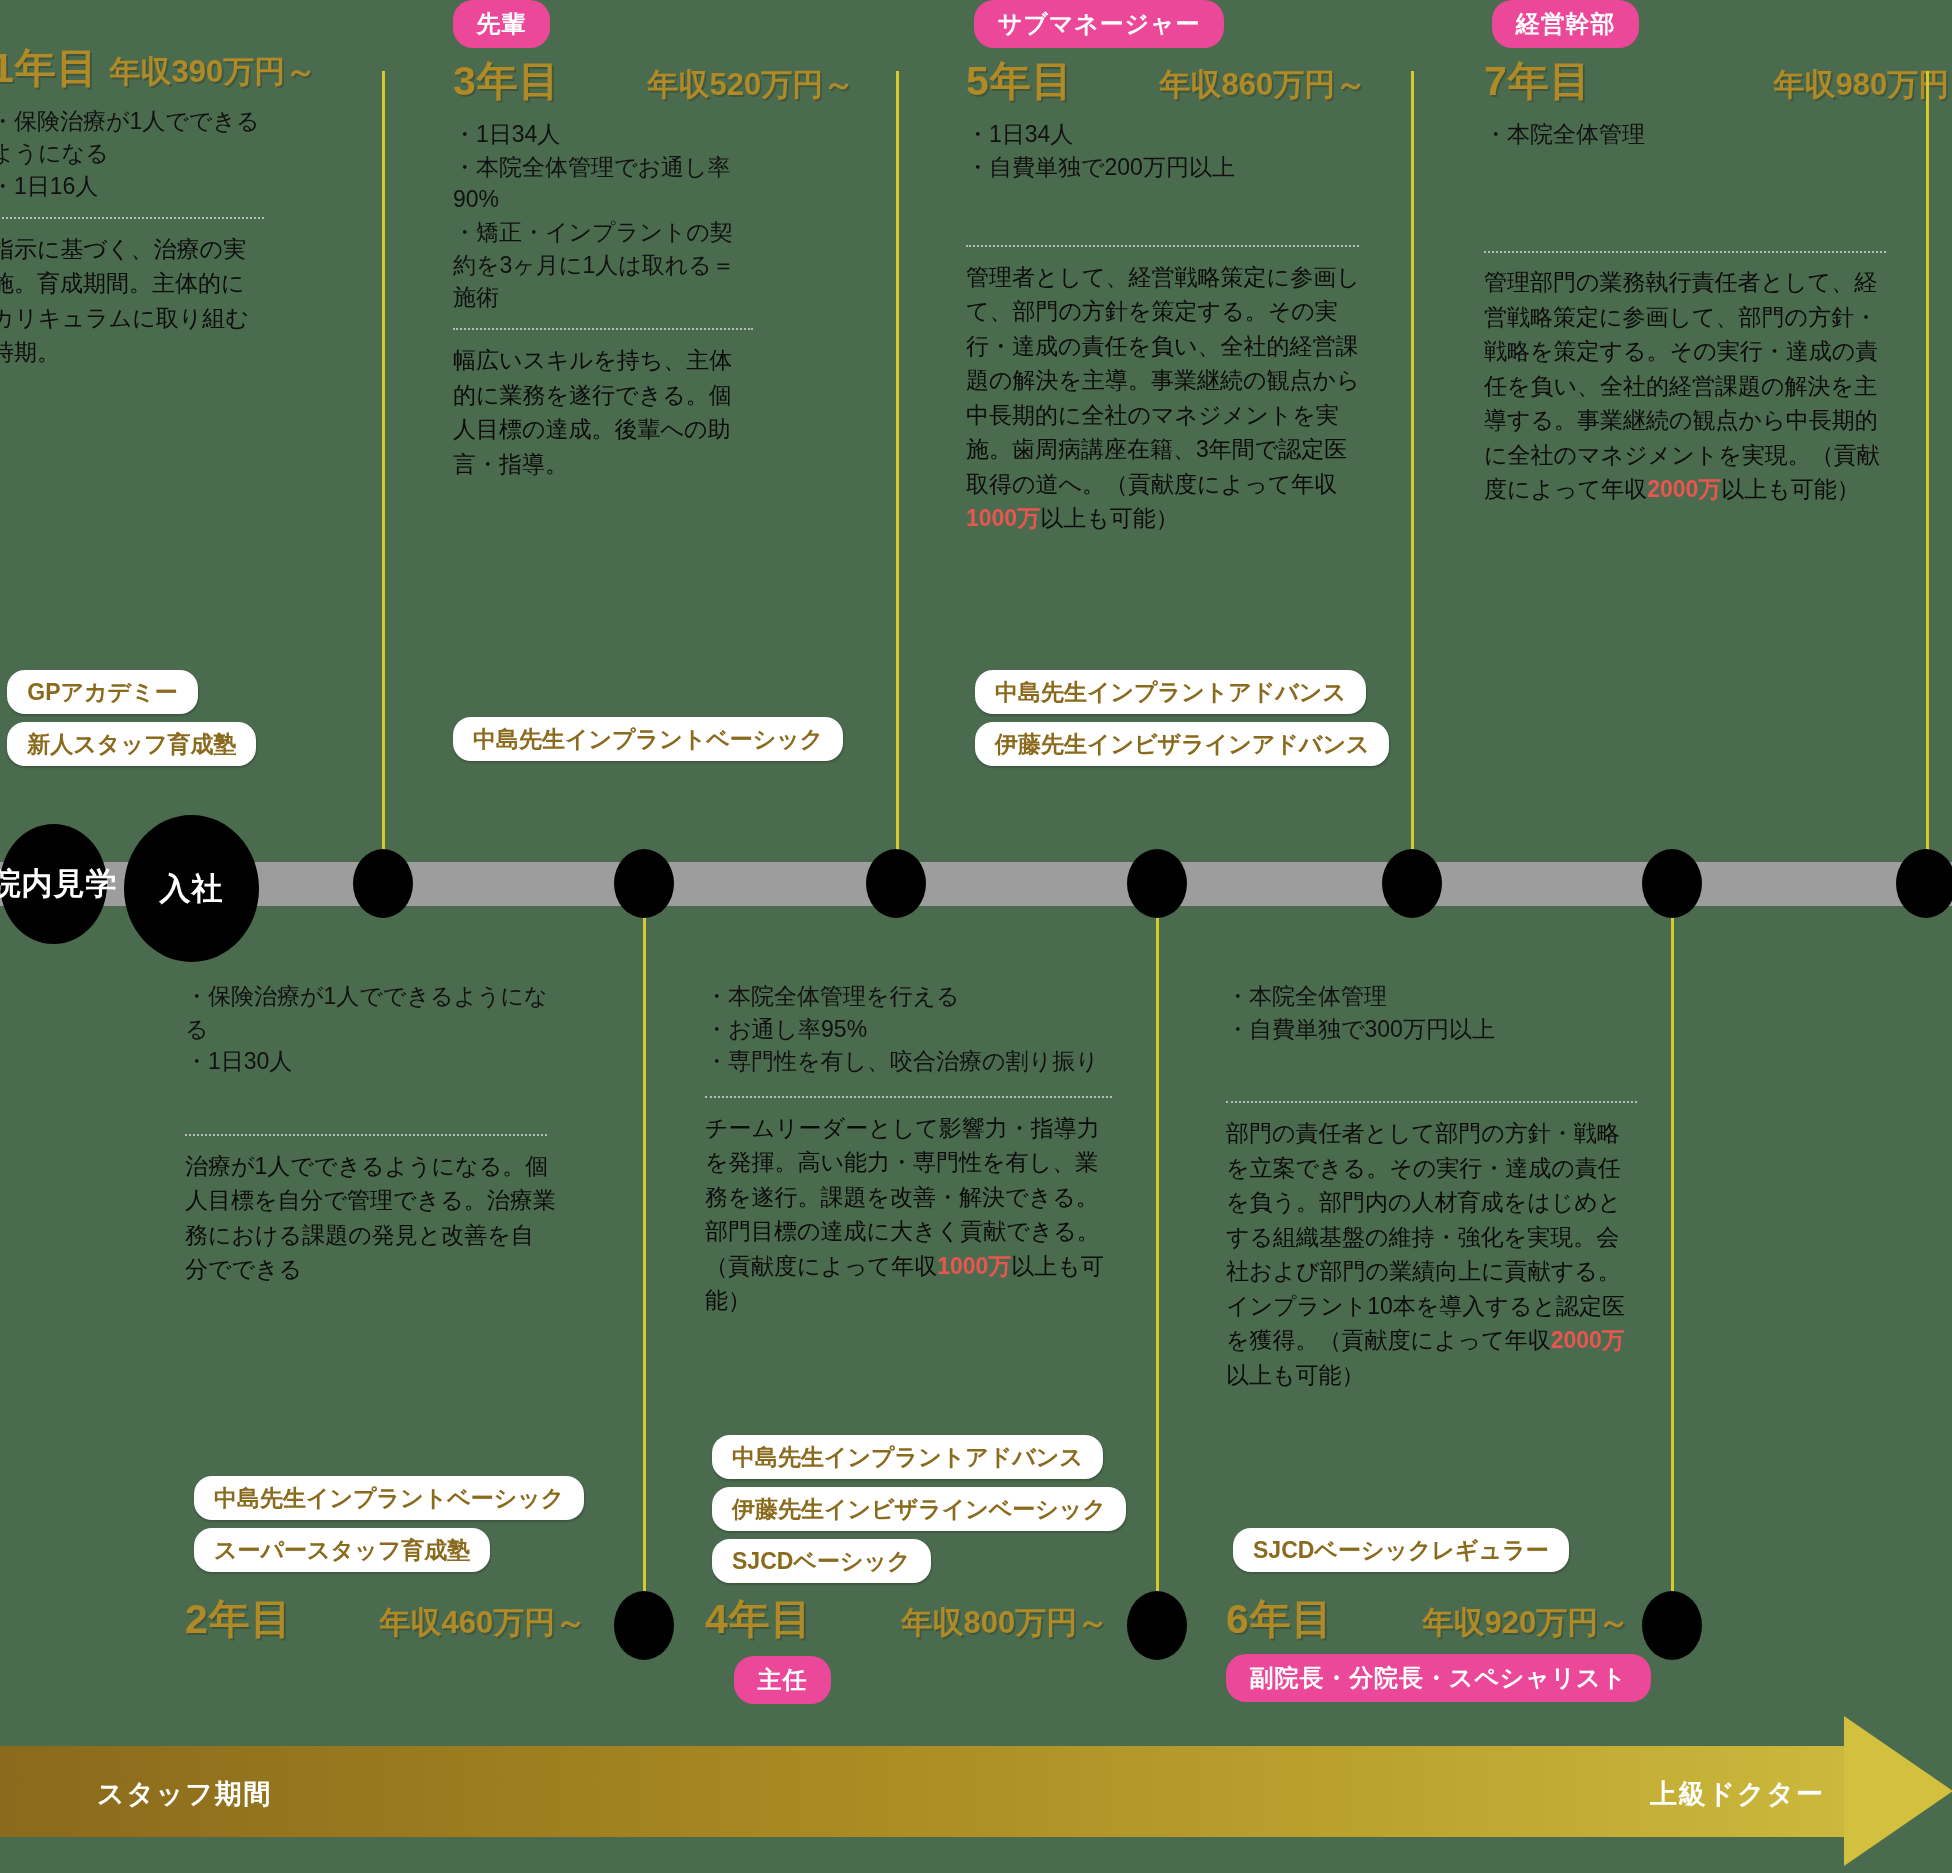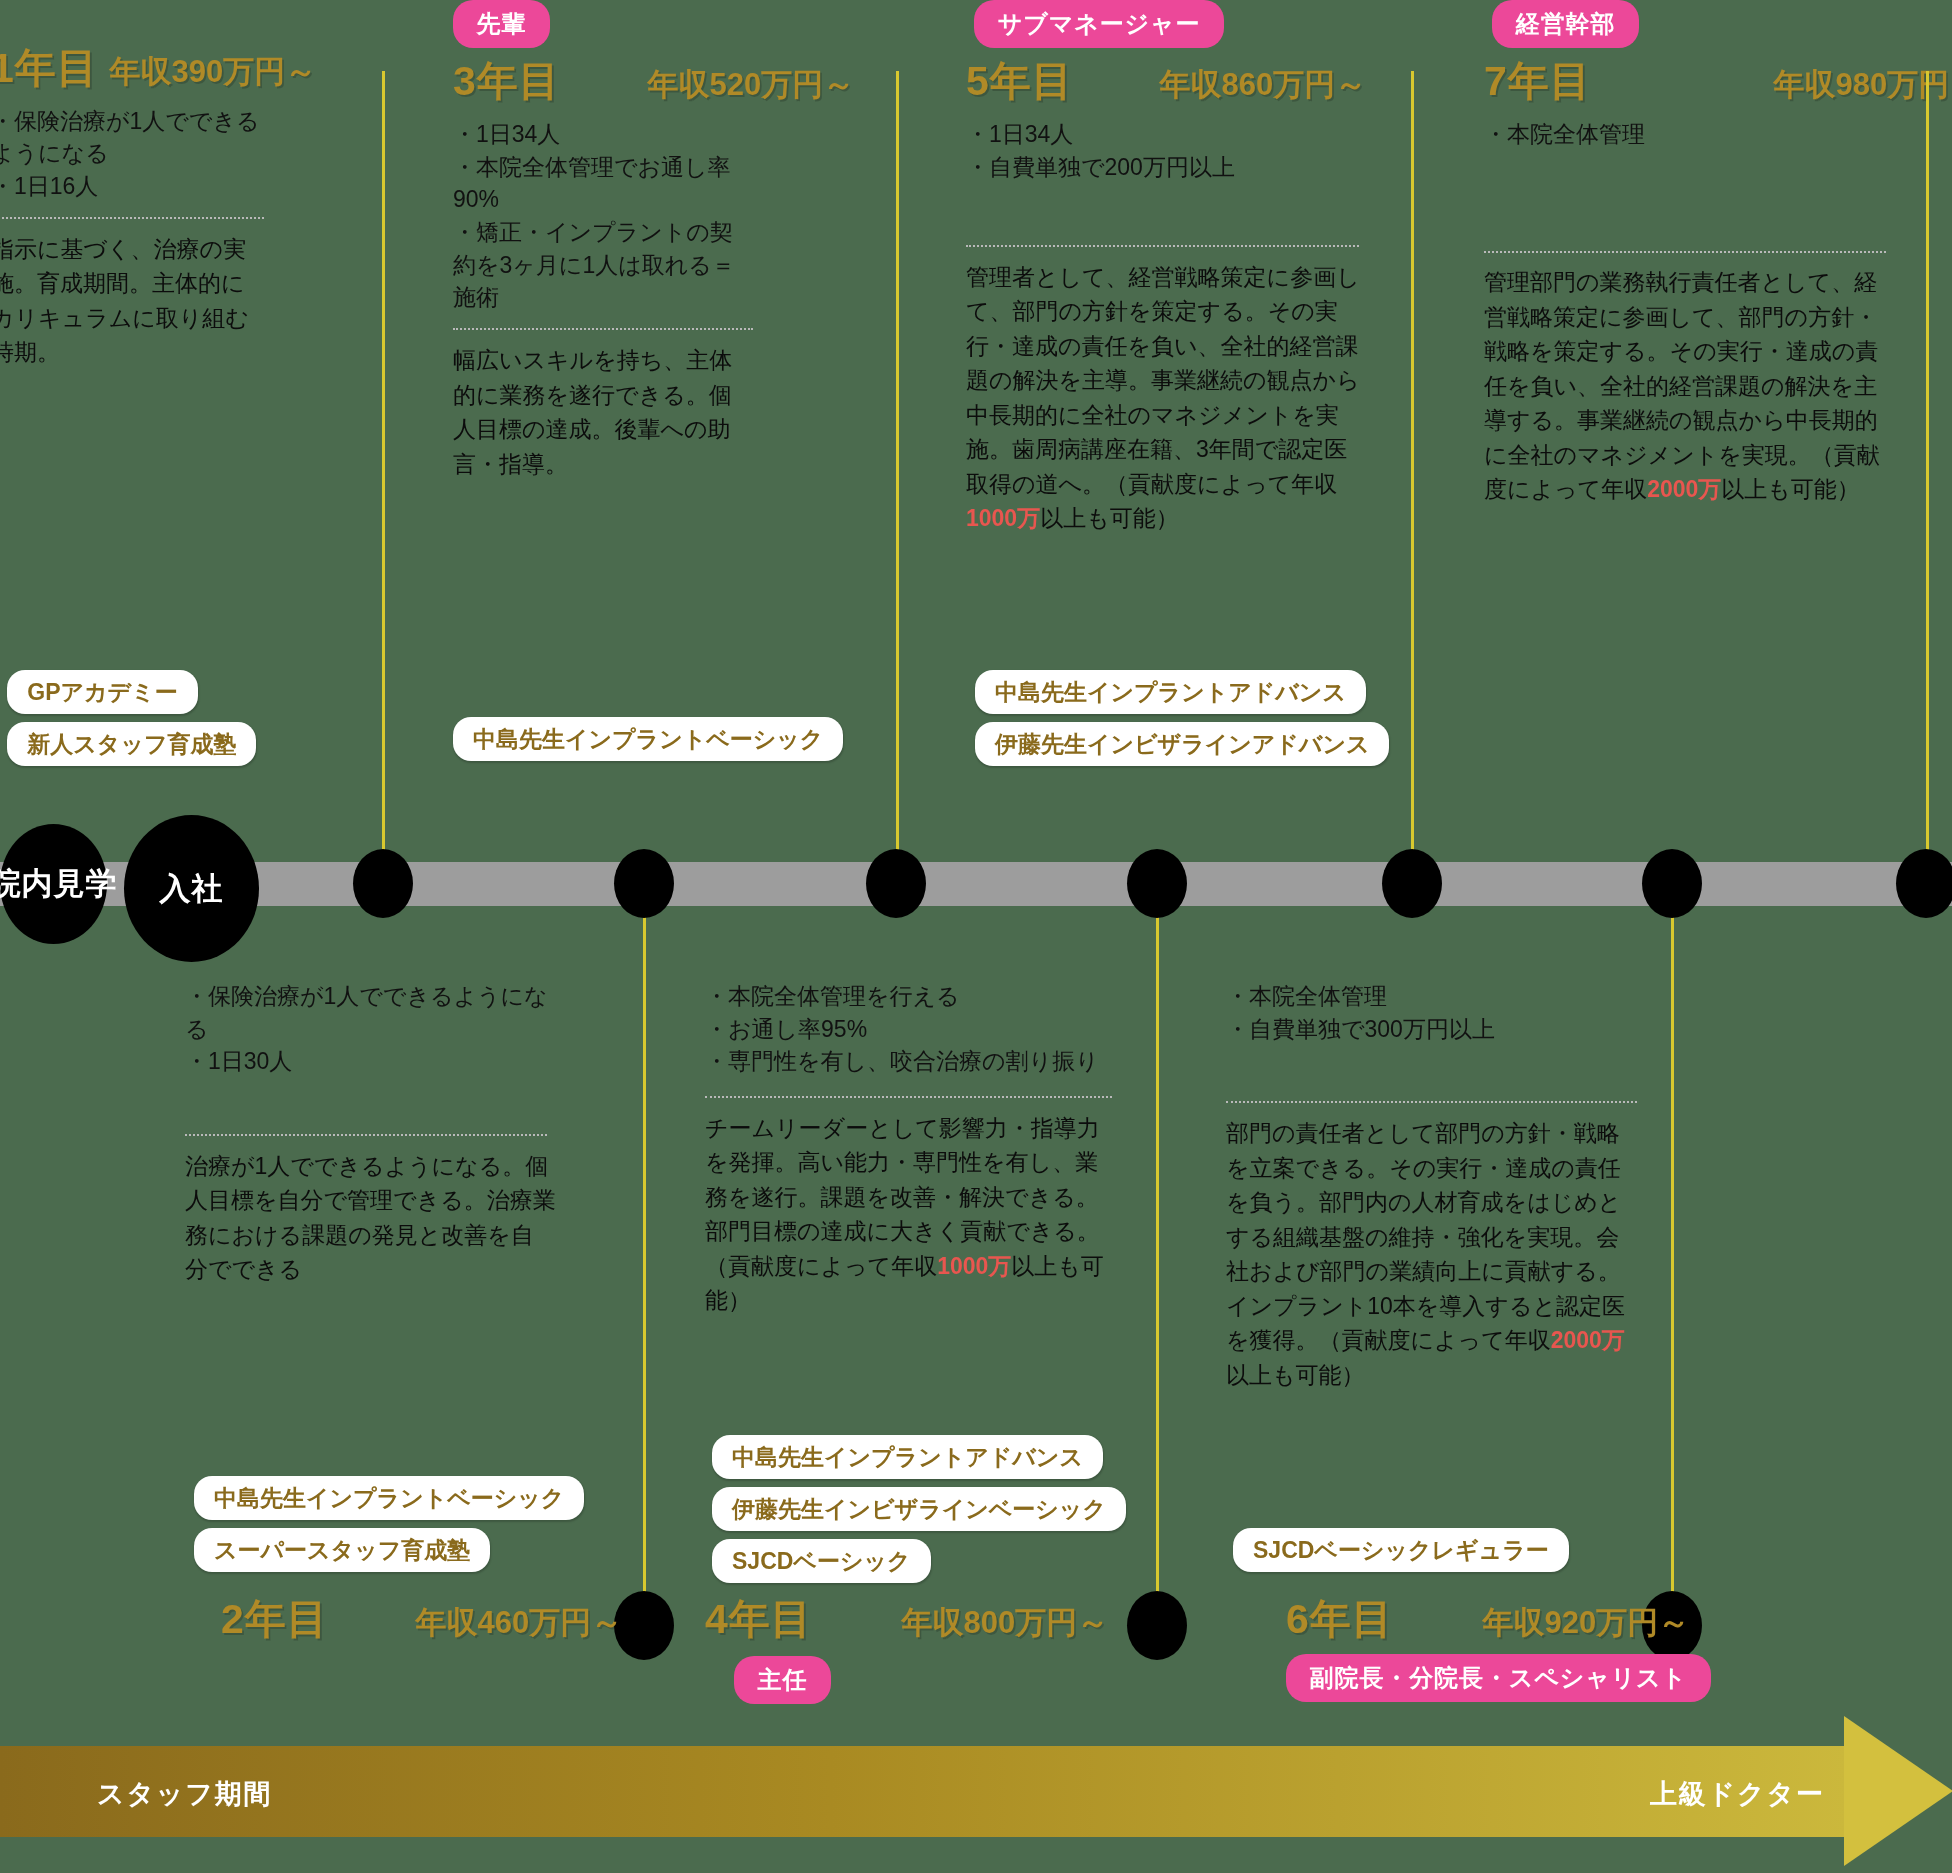--- a/index.html
+++ b/index.html
@@ -199,21 +199,21 @@
       <div>・保険治療が1人でできるようになる</div>
       <div>・1日30人</div>
     </div>
     <div class="divider" style="margin-top:56px; width:362px;"></div>
     <div class="desc" style="width:371px;"><span>治療が1人でできるようになる。個人目標を自分で管理できる。治療業務における課題の発見と改善を自分でできる</span><span class="hl"></span><span></span></div>
   </div>
   <div class="pills" style="position:absolute; left:194px; top:1468px;">
     <span class="pill">中島先生インプラントベーシック</span>
     <span class="pill">スーパースタッフ育成塾</span>
   </div>
-  <div class="col" style="left:185px; top:1586px;margin-left:36px;">
+  <div class="col" style="left:185px; top:1586px;">
     <div class="yearline">
       <span class="year">2年目</span>
       <span class="salary" style="margin-left:87px;">年収460万円～</span>
     </div>
   </div>
 
   <div class="col" style="left:705px; top:980px; width:418px;">
     <div class="bullets" style="margin-top:0; width:400px;">
       <div>・本院全体管理を行える</div>
       <div>・お通し率95%</div>
@@ -241,21 +241,21 @@
     <div class="bullets" style="margin-top:0; width:409px;">
       <div>・本院全体管理</div>
       <div>・自費単独で300万円以上</div>
     </div>
     <div class="divider" style="margin-top:56px; width:411px;"></div>
     <div class="desc" style="width:416px;"><span>部門の責任者として部門の方針・戦略を立案できる。その実行・達成の責任を負う。部門内の人材育成をはじめとする組織基盤の維持・強化を実現。会社および部門の業績向上に貢献する。インプラント10本を導入すると認定医を獲得。（貢献度によって年収</span><span class="hl">2000万</span><span>以上も可能）</span></div>
   </div>
   <div class="pills" style="position:absolute; left:1233px; top:1520px;">
     <span class="pill">SJCDベーシックレギュラー</span>
   </div>
-  <div class="col" style="left:1286px; top:1586px;">
+  <div class="col" style="left:1226px; top:1586px;">
     <div class="yearline">
       <span class="year">6年目</span>
       <span class="salary" style="margin-left:89px;">年収920万円～</span>
     </div>
     <div style="margin-top:7.3px;">
       <span class="role-badge">副院長・分院長・スペシャリスト</span>
     </div>
   </div>
 
   <div class="arrowbar">

